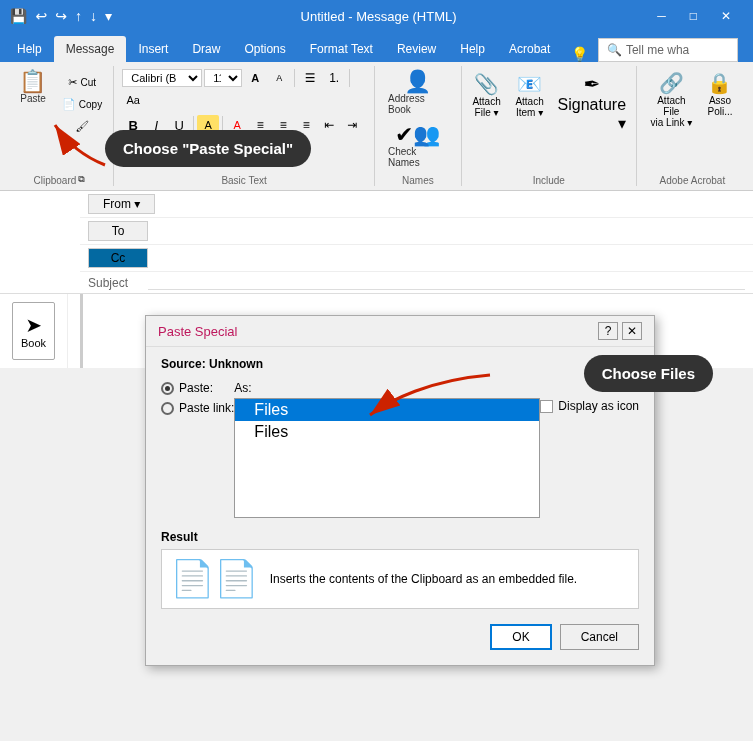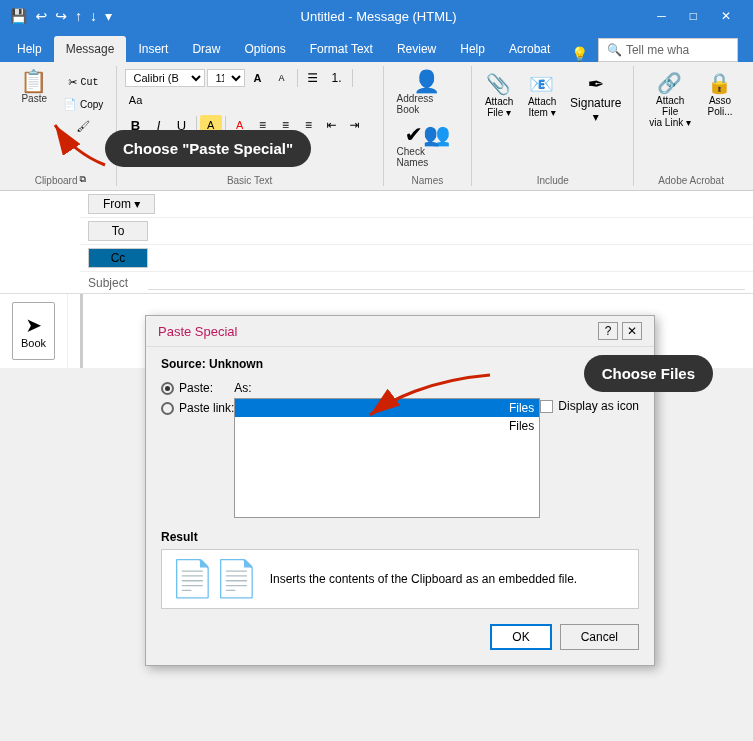--- a/index.html
+++ b/index.html
@@ -191,24 +191,23 @@
     .as-label { font-size: 12px; margin-bottom: 3px; }
     .as-listbox {
       border: 1px solid #999;
       background: white;
       height: 120px;
       width: 100%;
       overflow-y: auto;
       position: relative;
     }
     .as-item {
-      padding: 2px 5px;
-      font-size: 12px;
-      cursor: pointer;
-      text-align: right;
+      padding: 2px 19px;
+      font-size: 16px;
+      cursor: pointer;
     }
     .as-item.selected { background: #0078d7; color: white; }
 
     .dialog-right { display: flex; flex-direction: column; justify-content: flex-start; padding-top: 18px; }
     .display-icon-row { display: flex; align-items: center; gap: 5px; font-size: 12px; }
     .checkbox {
       width: 13px; height: 13px;
       border: 1px solid #999;
       background: white;
       display: flex; align-items: center; justify-content: center;
@@ -353,21 +352,21 @@
     <div class="ribbon-group-content">
       <div style="display:flex; flex-direction:column; align-items:center;">
         <div class="ribbon-btn" style="min-width:44px;">
           <span class="icon">📋</span>
           <span class="label">Paste</span>
         </div>
       </div>
       <div style="display:flex; flex-direction:column; gap:2px; margin-top:4px;">
         <div class="ribbon-small-btn" style="width:auto; padding:2px 4px; font-size:11px;">
           <span>✂</span>
-          <span style="font-size:10px; margin-left:3px;font-family:Liberation Mono, monospace;">Cut</span>
+          <span style="font-size:10px; margin-left:3px;">Cut</span>
         </div>
         <div class="ribbon-small-btn" style="width:auto; padding:2px 4px; font-size:11px;">
           <span>📄</span>
           <span style="font-size:10px; margin-left:3px;">Copy</span>
         </div>
         <div class="ribbon-small-btn" style="width:auto; padding:2px 4px; font-size:11px;">
           <span>🖌</span>
         </div>
       </div>
     </div>
@@ -433,21 +432,21 @@
       <div class="include-btn">
         <span class="icon">📎</span>
         <span class="label" style="font-size:10px; text-align:center;">Attach<br>File ▾</span>
       </div>
       <div class="include-btn">
         <span class="icon">📧</span>
         <span class="label" style="font-size:10px; text-align:center;">Attach<br>Item ▾</span>
       </div>
       <div class="include-btn">
         <span class="icon">✒</span>
-        <span class="label" style="font-size:12px; text-align:center;">Signature<br>▾</span>
+        <span class="label" style="font-size:16px; text-align:right;">Signature<br>▾</span>
       </div>
     </div>
     <span class="ribbon-group-label">Include</span>
   </div>
 
   <div class="ribbon-group">
     <div class="ribbon-group-content">
       <div class="include-btn">
         <span class="icon">🔗</span>
         <span class="label" style="font-size:10px; text-align:center;">Attach File<br>via Link ▾</span>

